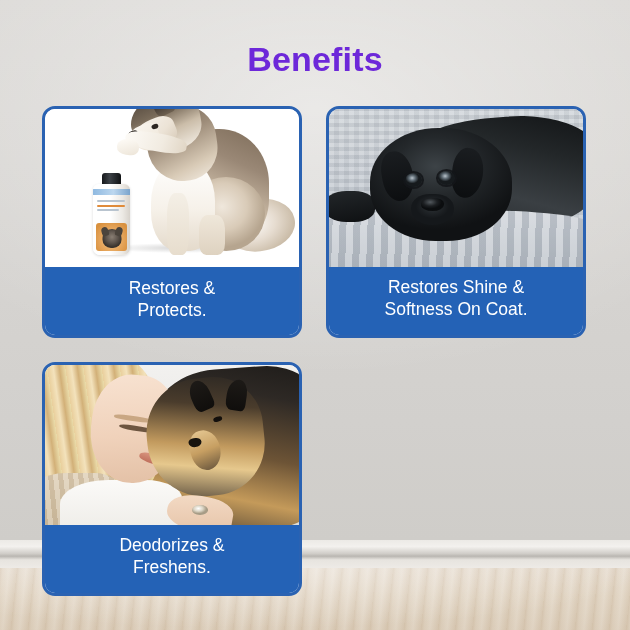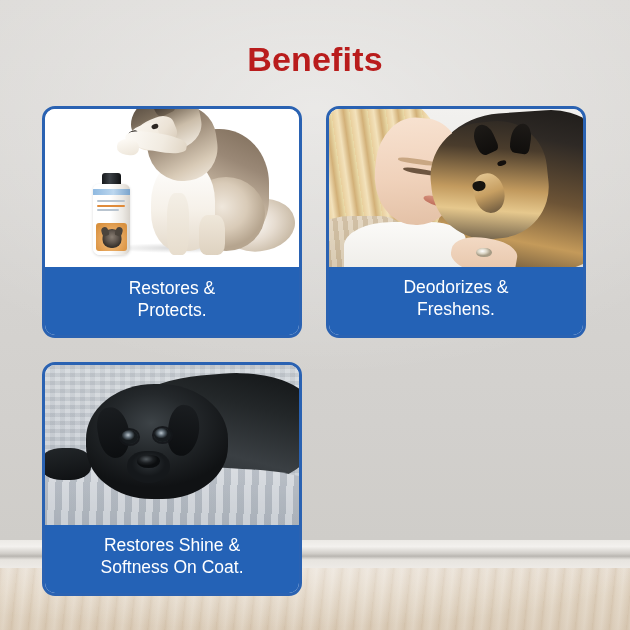--- a/index.html
+++ b/index.html
@@ -73,21 +73,21 @@
   }
 
   .page-title {
     position: absolute;
     top: 40px;
     left: 0; right: 0;
     text-align: center;
     font-size: 34px;
     font-weight: bold;
     letter-spacing: .2px;
-    color: #b91c1c;
+    color: #6d28d9;
   }
 
   .grid {
     position: absolute;
     left: 42px;
     top: 106px;
     width: 546px;
     height: 494px;
     display: grid;
     grid-template-columns: 260px 260px;
@@ -540,20 +540,38 @@
             </div>
           </div>
         </div>
       </div>
       <div class="card-caption">Restores &amp;
 Protects.</div>
     </div>
 
 
     <div class="card card--tall">
+      <div class="card-media scene-puppy">
+        <div class="pp-body"></div>
+        <div class="pp-blanket-fold"></div>
+        <div class="pp-paw"></div>
+        <div class="pp-head">
+          <div class="pp-ear l"></div>
+          <div class="pp-ear r"></div>
+          <div class="pp-eye l"></div>
+          <div class="pp-eye r"></div>
+          <div class="pp-muzzle"></div>
+          <div class="pp-nose"></div>
+        </div>
+      </div>
+      <div class="card-caption">Restores Shine &amp;
+Softness On Coat.</div>
+    </div>
+
+    <div class="card card--tall">
       <div class="card-media scene-kiss">
         <div class="ks-dog-body"></div>
         <div class="ks-hair"></div>
         <div class="ks-cardigan"></div>
         <div class="ks-shirt"></div>
         <div class="ks-face"></div>
         <div class="ks-brow"></div>
         <div class="ks-eye"></div>
         <div class="ks-lip"></div>
         <div class="ks-dog-head">
@@ -563,32 +581,14 @@
           <div class="ks-dog-nose"></div>
           <div class="ks-dog-eye"></div>
         </div>
         <div class="ks-hand"></div>
         <div class="ks-ring"></div>
       </div>
       <div class="card-caption">Deodorizes &amp;
 Freshens.</div>
     </div>
 
-    <div class="card card--tall">
-      <div class="card-media scene-puppy">
-        <div class="pp-body"></div>
-        <div class="pp-blanket-fold"></div>
-        <div class="pp-paw"></div>
-        <div class="pp-head">
-          <div class="pp-ear l"></div>
-          <div class="pp-ear r"></div>
-          <div class="pp-eye l"></div>
-          <div class="pp-eye r"></div>
-          <div class="pp-muzzle"></div>
-          <div class="pp-nose"></div>
-        </div>
-      </div>
-      <div class="card-caption">Restores Shine &amp;
-Softness On Coat.</div>
-    </div>
-
   </div>
 </div>
 
 </body></html>

